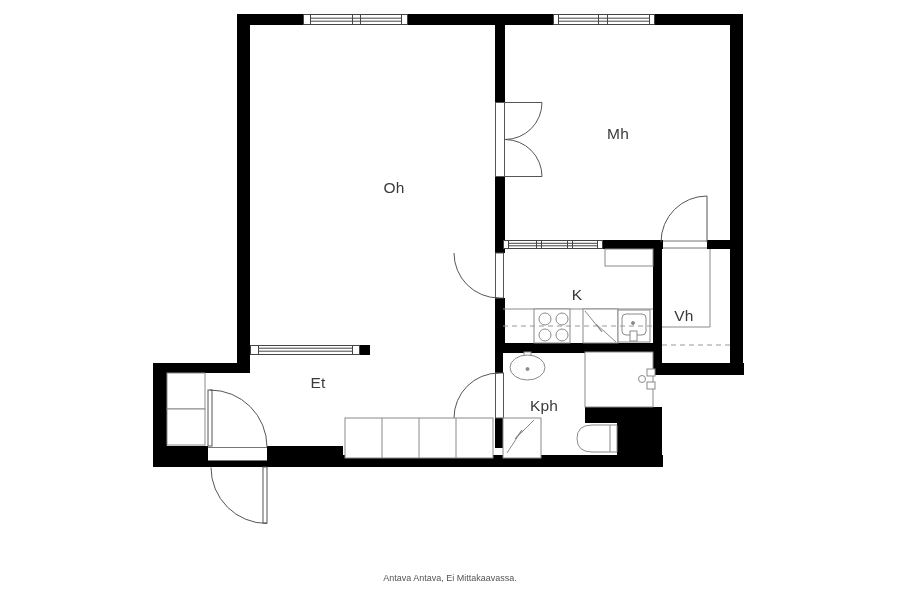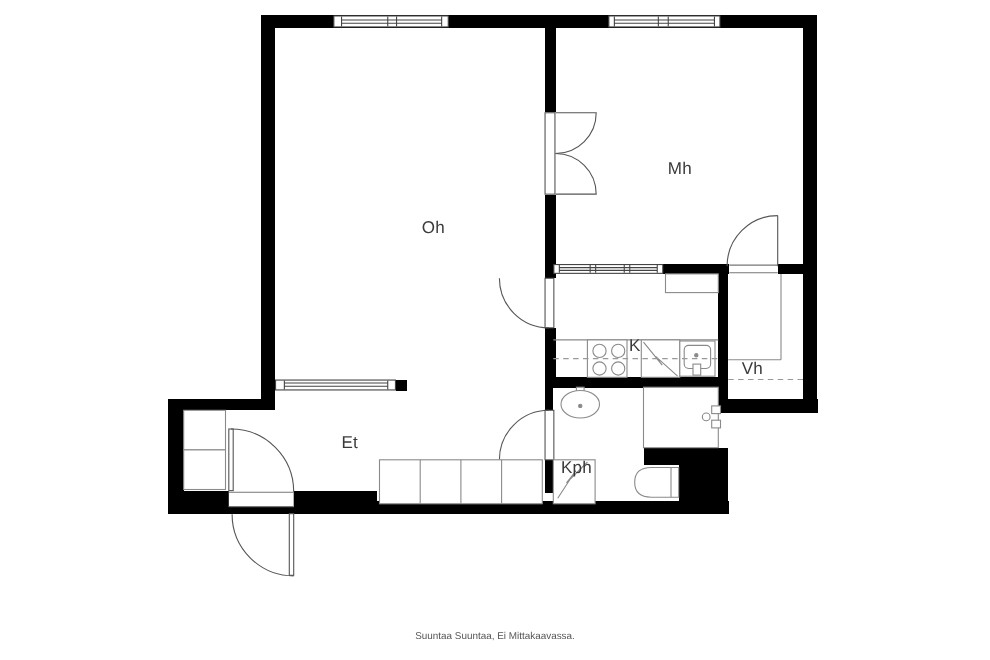--- a/index.html
+++ b/index.html
@@ -1,20 +1,20 @@
 <!DOCTYPE html>
 <html><head>
 <meta charset="utf-8">
 <style>
   html,body{margin:0;padding:0;background:#fff;}
   #stage{position:relative;width:900px;height:600px;background:#ffffff;overflow:hidden;
          font-family:"Liberation Sans", sans-serif;}
   #plan-svg{position:absolute;left:0;top:0;}
   .room-label{position:absolute;transform:translate(-50%,-50%);
-              font-size:15.5px;color:#3a3a3a;letter-spacing:.2px;white-space:nowrap;margin-top:20px;}
+              font-size:15.5px;color:#3a3a3a;letter-spacing:.2px;white-space:nowrap;}
   .caption{position:absolute;left:450px;top:578px;transform:translate(-50%,-50%);
            font-size:9px;color:#555;white-space:nowrap;}
 </style>
 </head>
 <body>
 
 <div id="stage">
 
 <svg id="plan-svg" width="900" height="600" viewBox="0 0 900 600">
 
@@ -157,16 +157,16 @@
       <path d="M662,345 H730" stroke="#999" stroke-dasharray="5,4"></path>
     </g>
   </g>
 </svg>
 
   <div class="room-label" style="left:394px;top:188px">Oh</div>
   <div class="room-label" style="left:618px;top:134px">Mh</div>
   <div class="room-label" style="left:577px;top:295px">K</div>
   <div class="room-label" style="left:684px;top:316px">Vh</div>
   <div class="room-label" style="left:318px;top:383px">Et</div>
-  <div class="room-label" style="left:524px;top:406px">Kph</div>
+  <div class="room-label" style="left:544px;top:406px">Kph</div>
 
-  <div class="caption">Suuntaa Suuntaa, Ei Mittakaavassa.</div>
+  <div class="caption">Antava Antava, Ei Mittakaavassa.</div>
 </div>
 
 </body></html>

